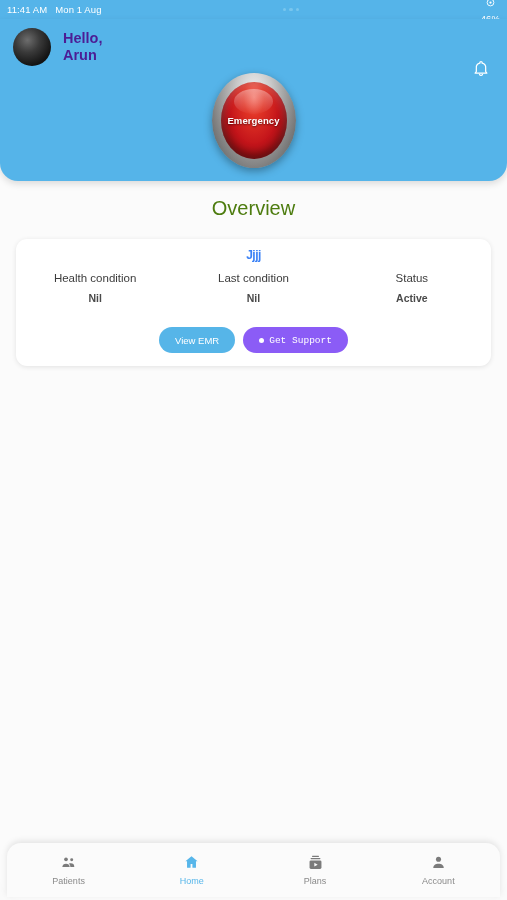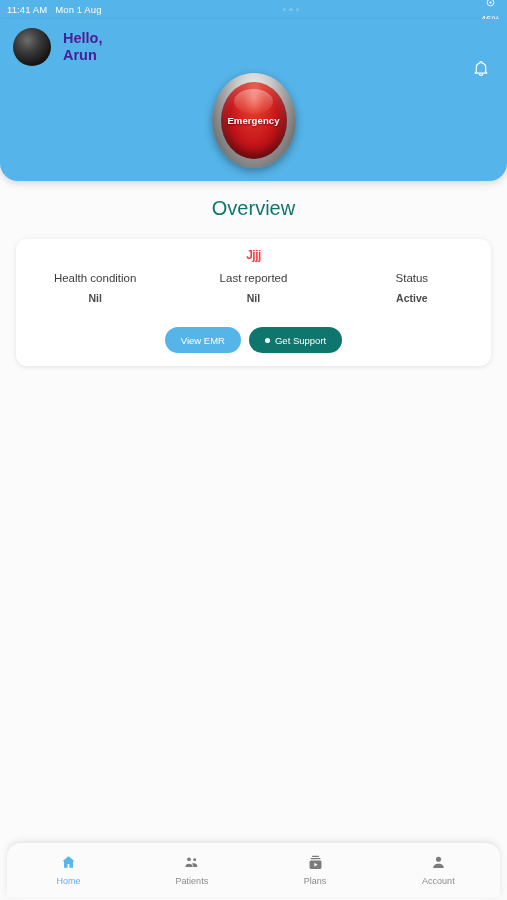--- a/index.html
+++ b/index.html
@@ -83,30 +83,30 @@
   .emg-label {
     position: relative; z-index: 2;
     color: #ffffff; font-size: 9.5px; font-weight: bold;
     text-shadow: 0 1px 2px rgba(0,0,0,0.55);
     letter-spacing: .1px;
   }
 
   
   .overview-title {
     position: absolute; top: 197px; left: 0; width: 507px;
-    text-align: center; font-size: 20px; color: #0f766e;
+    text-align: center; font-size: 20px; color: #4d7c0f;
   }
   .card {
     position: absolute; top: 239px; left: 16px; width: 475px; height: 127px;
     background: #ffffff; border-radius: 11px;
     box-shadow: 0 1px 5px rgba(0,0,0,0.10);
   }
   .card-glyph {
     position: absolute; top: 9px; left: 0; width: 100%;
-    text-align: center; font-size: 12px; color: #ef4444; font-weight: bold;
+    text-align: center; font-size: 12px; color: #3b82f6; font-weight: bold;
     letter-spacing: -0.5px;
   }
   .stats {
     position: absolute; top: 33px; left: 0; width: 100%;
     display: flex;
   }
   .stat { flex: 1; text-align: center; }
   .stat-label {
     font-size: 11.5px; color: #3c3c3c; 
     text-underline-offset: 2px;
@@ -116,21 +116,21 @@
     position: absolute; bottom: 13px; left: 0; width: 100%;
     display: flex; justify-content: center; gap: 8px;
   }
   .btn {
     border: none; border-radius: 14px; color: #ffffff;
     font-size: 9.5px; font-family: "Liberation Sans", sans-serif;
     padding: 11px 16px; height: 26px; display: flex; align-items: center; gap: 5px;
     cursor: pointer;
   }
   .btn-emr { background: #56b5e8; }
-  .btn-support { background: #0f766e; }
+  .btn-support { background: #8b5cf6; font-family: Liberation Mono, monospace; }
   .support-dot { width: 5px; height: 5px; border-radius: 50%; background: #ffffff; display: block; }
 
   
   .bottomnav {
     position: absolute; left: 7px; bottom: 3px; width: 493px; height: 54px;
     background: #fbfbfb;
     border-top-left-radius: 14px; border-top-right-radius: 14px;
     box-shadow: 0 -2px 6px rgba(0,0,0,0.10);
     display: flex; align-items: center;
   }
@@ -206,21 +206,21 @@
 
   <div class="card">
     <div class="card-glyph">Jjjj</div>
 
     <div class="stats">
       <div class="stat">
         <div class="stat-label">Health condition</div>
         <div class="stat-value">Nil</div>
       </div>
       <div class="stat">
-        <div class="stat-label">Last reported</div>
+        <div class="stat-label">Last condition</div>
         <div class="stat-value">Nil</div>
       </div>
       <div class="stat">
         <div class="stat-label">Status</div>
         <div class="stat-value">Active</div>
       </div>
     </div>
 
     <div class="card-actions">
       <button class="btn btn-emr">
@@ -228,41 +228,41 @@
       </button>
       <button class="btn btn-support">
         <span class="support-dot"></span>
         <span>Get Support</span>
       </button>
     </div>
   </div>
 
   <div class="bottomnav">
 
-    <div class="nav-item active">
-      <span class="nav-icon">
-        <svg width="17" height="17" viewBox="0 0 24 24">
-            <path d="M12 3.2L3.4 10.3h2.3v9.2h5V14h2.6v5.5h5v-9.2h2.3L12 3.2z" fill="#57b6ea"></path>
-          </svg>
-      </span>
-      <span class="nav-label">Home</span>
-    </div>
-
     <div class="nav-item">
       <span class="nav-icon">
         <svg width="19" height="17" viewBox="0 0 24 24" fill="#7b7b7b">
           <circle cx="8.5" cy="7.5" r="2.6"></circle>
             <circle cx="16.5" cy="8" r="2.1"></circle>
           <path d="M3.3 18.2c0-2.9 2.3-4.6 5.2-4.6s5.2 1.7 5.2 4.6H3.3z"></path>
           <path d="M14.6 18.2c0-2.3-1-3.6-2.2-4.3.9-.5 2-.7 3.1-.7 2.6 0 4.6 1.5 4.6 4.2v.8h-5.5z"></path>
         </svg>
       </span>
       <span class="nav-label">Patients</span>
     </div>
 
+    <div class="nav-item active">
+      <span class="nav-icon">
+        <svg width="17" height="17" viewBox="0 0 24 24">
+            <path d="M12 3.2L3.4 10.3h2.3v9.2h5V14h2.6v5.5h5v-9.2h2.3L12 3.2z" fill="#57b6ea"></path>
+          </svg>
+      </span>
+      <span class="nav-label">Home</span>
+    </div>
+
     <div class="nav-item">
       <span class="nav-icon">
         <svg width="17" height="17" viewBox="0 0 24 24" fill="#7b7b7b">
           <rect x="7" y="2.5" width="10" height="1.6" rx=".8"></rect>
           <rect x="5" y="5.6" width="14" height="1.8" rx=".9"></rect>
           <rect x="3.6" y="9" width="16.8" height="12" rx="2"></rect>
           <path d="M10.3 12.2v5.6l4.8-2.8-4.8-2.8z" fill="#fbfbfb"></path>
         </svg>
       </span>
       <span class="nav-label">Plans</span>

